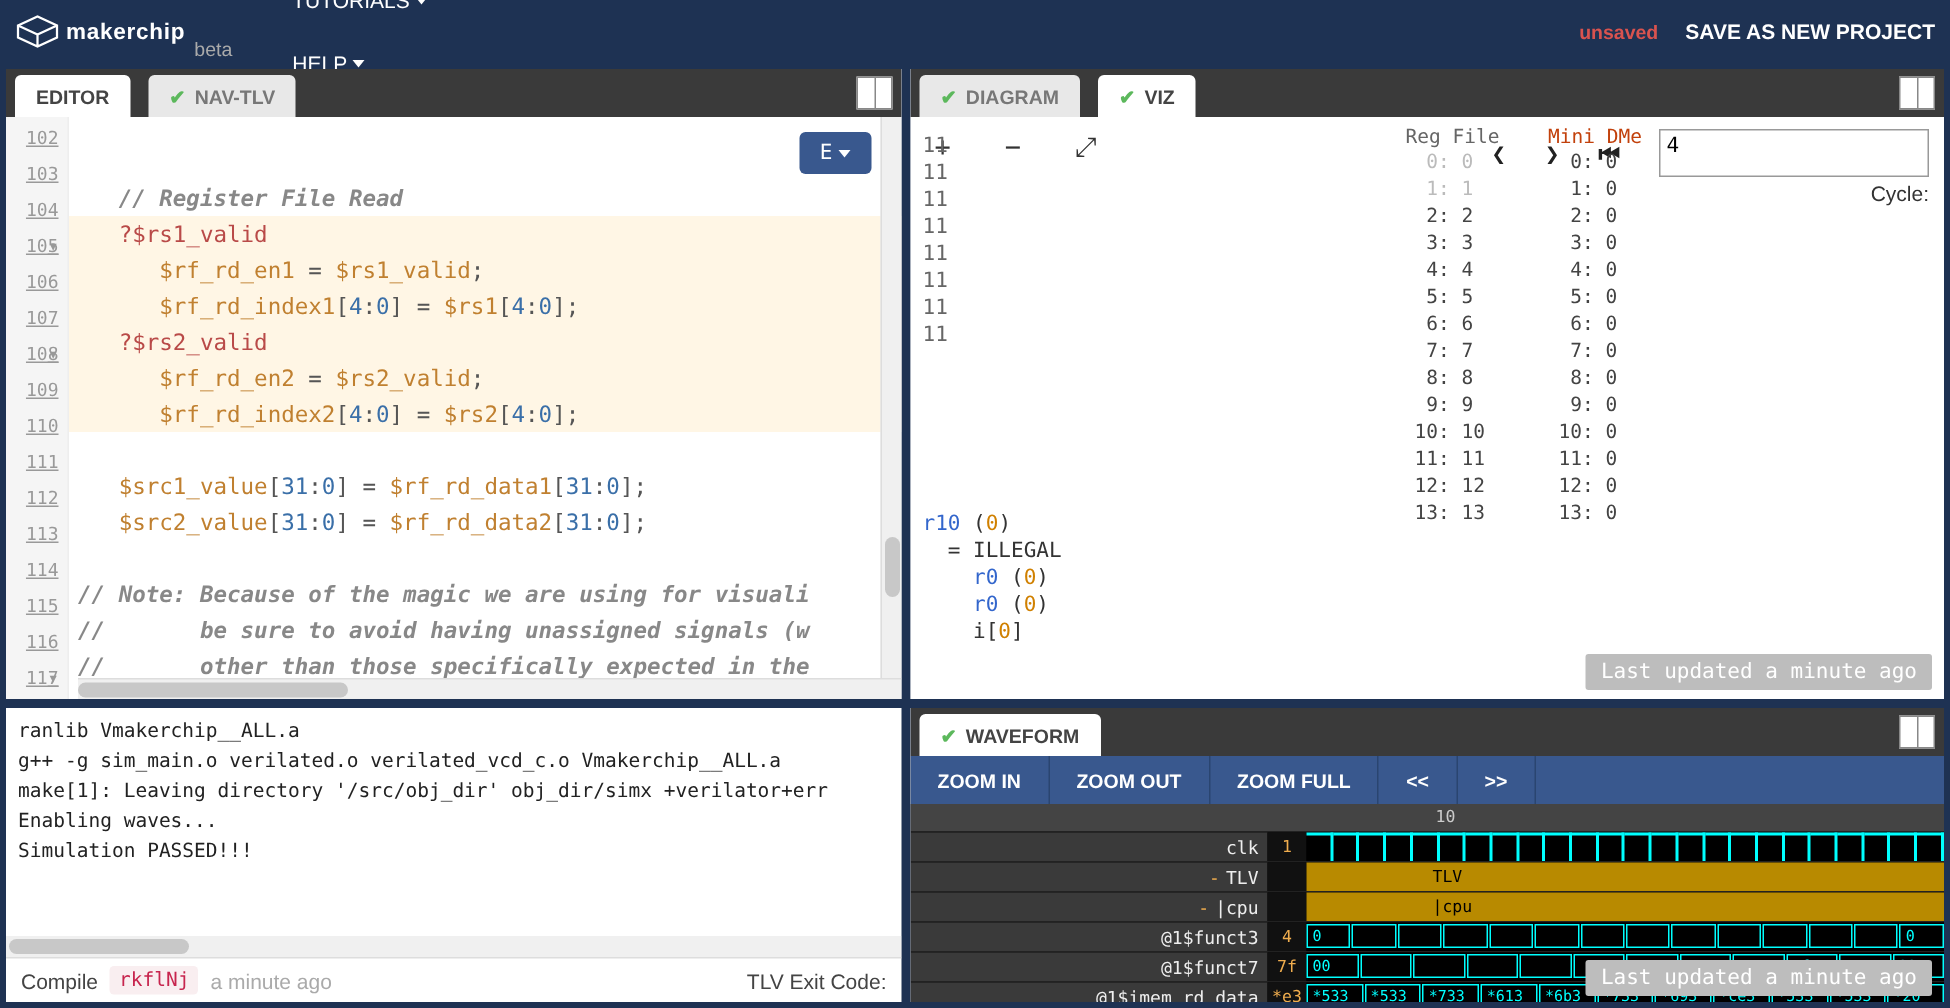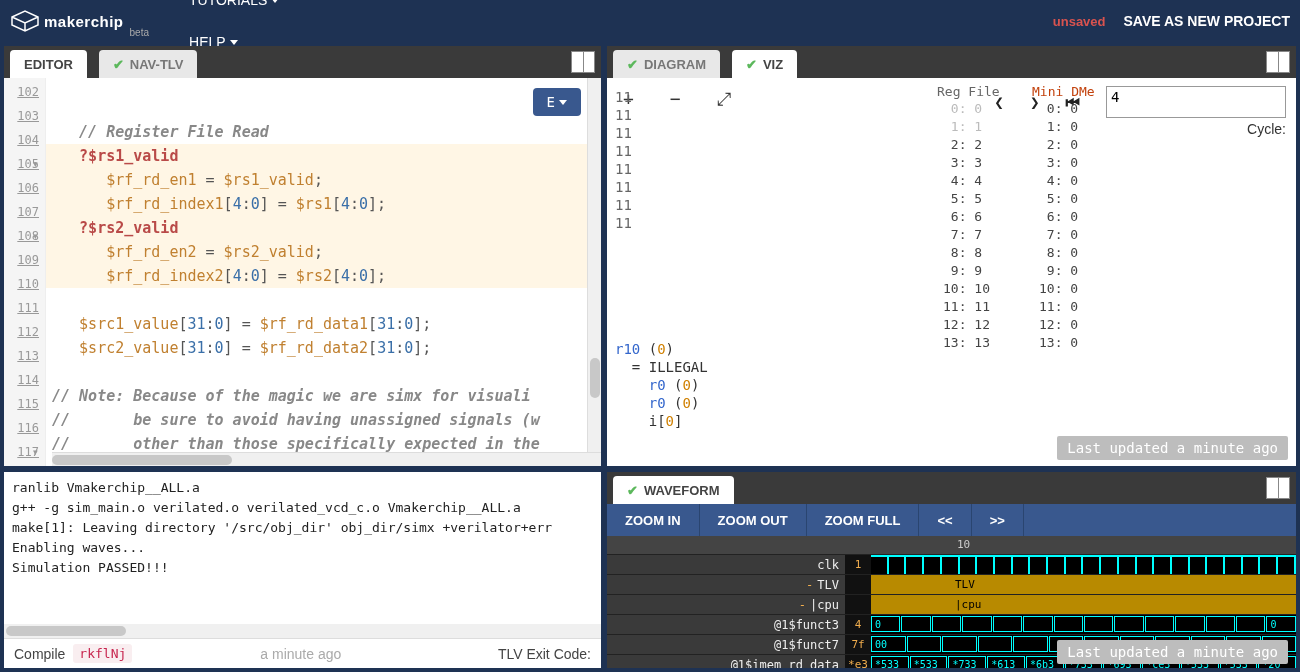--- a/index.html
+++ b/index.html
@@ -4,21 +4,21 @@
 <style>
 * { box-sizing: border-box; margin: 0; padding: 0; }
 body { font-family: -apple-system, "Helvetica Neue", Arial, sans-serif; background: #1e3253; color: #333; width: 1300px; height: 672px; overflow: hidden; position: relative; }
 
 
 .topbar { height: 42px; background: #1e3253; display: flex; align-items: center; padding: 0 10px; gap: 20px; color: #fff; font-size: 14px; }
 .logo { display: flex; align-items: center; gap: 4px; }
 .logo-mark { width: 30px; height: 24px; position: relative; }
 .logo-mark svg { width: 30px; height: 24px; }
 .logo-text { font-weight: 600; font-size: 15px; letter-spacing: 0.5px; }
-.beta { font-size: 10px; color: #aaa; margin-left: 2px; margin-top: 22px; }
+.beta { font-size: 13px; color: #aaa; margin-left: 2px; margin-top: 22px; }
 .menu { display: flex; gap: 26px; margin-left: 20px; flex-direction: column; }
 .menu-item { display: flex; align-items: center; gap: 4px; cursor: pointer; color: #fff; font-size: 14px; }
 .caret-down { width: 0; height: 0; border-left: 4px solid transparent; border-right: 4px solid transparent; border-top: 5px solid #fff; }
 .top-right { margin-left: auto; display: flex; align-items: center; gap: 18px; }
 .unsaved { color: #d9534f; font-weight: 600; font-size: 13px; }
 .save-proj { color: #fff; font-weight: 700; font-size: 14px; cursor: pointer; }
 
 
 .grid { position: absolute; top: 42px; left: 0; right: 0; bottom: 0; display: grid; grid-template-columns: 597px 1fr; grid-template-rows: 420px 1fr; gap: 6px; padding: 4px; }
 .panel { background: #fff; display: flex; flex-direction: column; position: relative; overflow: hidden; }
@@ -33,38 +33,38 @@
 .layout-icon div { flex: 1; }
 .layout-icon div:first-child { border-right: 1px solid #888; }
 
 
 .editor-body { flex: 1; display: flex; font-family: "Menlo", "Consolas", monospace; font-size: 15px; background: #fff; position: relative; overflow: hidden; }
 .gutter { width: 42px; background: #f5f5f5; color: #999; text-align: right; padding-top: 2px; font-size: 12px; line-height: 24px; padding-right: 6px; border-right: 1px solid #eee; }
 .gutter .ln { height: 24px; text-decoration: underline; }
 .codelines { flex: 1; padding-top: 18px; }
 .codelines .cl { height: 24px; line-height: 24px; white-space: pre; padding-left: 6px; }
 .cmt { color: #888; font-style: italic; font-weight: 600; font-family: "Menlo","Consolas",monospace; }
-.redvar { color: #b94a48; font-weight: 700; }
+.redvar { color: #b94a48; font-weight: 400; }
 .orvar { color: #c08030; }
 .blnum { color: #3a6fa8; }
 .op { color: #555; }
 .hl { background: #fff6e5; display: inline-block; width: 100%; }
 .e-btn { position: absolute; top: 10px; right: 20px; background: #39588e; color: #fff; padding: 6px 14px; border-radius: 4px; font-size: 14px; display: flex; align-items: center; gap: 4px; cursor: pointer; }
 .code-bottom-scroll { position: absolute; bottom: 0; left: 48px; right: 0; height: 14px; background: #f0f0f0; border-top: 1px solid #ddd; }
 .code-bottom-scroll .thumb { position: absolute; left: 0; top: 2px; height: 10px; width: 180px; background: #c8c8c8; border-radius: 5px; }
 .code-right-scroll { position: absolute; right: 0; top: 0; bottom: 14px; width: 14px; background: #f0f0f0; border-left: 1px solid #ddd; }
 .code-right-scroll .thumb { position: absolute; top: 280px; left: 2px; width: 10px; height: 40px; background: #c8c8c8; border-radius: 5px; }
 
 
 .log-body { flex: 1; font-family: "Menlo","Consolas",monospace; font-size: 13px; padding: 6px 8px; overflow: hidden; line-height: 20px; color: #222; position: relative; }
 .log-scroll { position: absolute; bottom: 0; left: 0; right: 0; height: 14px; background: #f0f0f0; }
 .log-scroll .thumb { position: absolute; left: 2px; top: 2px; height: 10px; width: 120px; background: #c8c8c8; border-radius: 5px; }
 .log-foot { height: 30px; border-top: 1px solid #ddd; display: flex; align-items: center; padding: 0 10px; font-size: 14px; gap: 8px; color: #444; }
 .compile-id { color: #c7254e; background: #f9eef0; padding: 2px 6px; border-radius: 3px; font-family: monospace; font-size: 13px; }
-.log-time { color: #aaa; margin-left: 120px; }
+.log-time { color: #aaa; }
 .exit-label { margin-left: auto; }
 
 
 .viz-body { flex: 1; position: relative; background: #fff; font-family: monospace; font-size: 13px; overflow: hidden; }
 .viz-tools { position: absolute; top: 10px; left: 16px; display: flex; gap: 36px; font-size: 18px; color: #333; }
 .viz-tools span { cursor: pointer; }
 .cycle-ctrl { position: absolute; top: 8px; right: 10px; display: flex; flex-direction: column; align-items: flex-end; gap: 3px; }
 .nav-arrows { display: flex; gap: 26px; font-size: 16px; color: #222; align-items: center; }
 .nav-arrows span { cursor: pointer; font-weight: 700; }
 .cycle-row { display: flex; align-items: center; gap: 6px; font-size: 14px; font-family: sans-serif; color: #333; }
@@ -176,21 +176,21 @@
         <div class="cl hl">   <span class="redvar">?$rs1_valid</span></div>
         <div class="cl hl">      <span class="orvar">$rf_rd_en1</span><span class="op"> = </span><span class="orvar">$rs1_valid</span><span class="op">;</span></div>
         <div class="cl hl">      <span class="orvar">$rf_rd_index1</span><span class="op">[</span><span class="blnum">4</span><span class="op">:</span><span class="blnum">0</span><span class="op">] = </span><span class="orvar">$rs1</span><span class="op">[</span><span class="blnum">4</span><span class="op">:</span><span class="blnum">0</span><span class="op">];</span></div>
         <div class="cl hl">   <span class="redvar">?$rs2_valid</span></div>
         <div class="cl hl">      <span class="orvar">$rf_rd_en2</span><span class="op"> = </span><span class="orvar">$rs2_valid</span><span class="op">;</span></div>
         <div class="cl hl">      <span class="orvar">$rf_rd_index2</span><span class="op">[</span><span class="blnum">4</span><span class="op">:</span><span class="blnum">0</span><span class="op">] = </span><span class="orvar">$rs2</span><span class="op">[</span><span class="blnum">4</span><span class="op">:</span><span class="blnum">0</span><span class="op">];</span></div>
         <div class="cl"></div>
         <div class="cl">   <span class="orvar">$src1_value</span><span class="op">[</span><span class="blnum">31</span><span class="op">:</span><span class="blnum">0</span><span class="op">] = </span><span class="orvar">$rf_rd_data1</span><span class="op">[</span><span class="blnum">31</span><span class="op">:</span><span class="blnum">0</span><span class="op">];</span></div>
         <div class="cl">   <span class="orvar">$src2_value</span><span class="op">[</span><span class="blnum">31</span><span class="op">:</span><span class="blnum">0</span><span class="op">] = </span><span class="orvar">$rf_rd_data2</span><span class="op">[</span><span class="blnum">31</span><span class="op">:</span><span class="blnum">0</span><span class="op">];</span></div>
         <div class="cl"></div>
-        <div class="cl"><span class="cmt">// Note: Because of the magic we are simx for visuali</span></div>
+        <div class="cl"><span class="cmt">// Note: Because of the magic we are using for visuali</span></div>
         <div class="cl"><span class="cmt">//       be sure to avoid having unassigned signals (w</span></div>
         <div class="cl"><span class="cmt">//       other than those specifically expected in the</span></div>
         <div class="cl"></div>
       </div>
       <div class="e-btn">
           <span>E</span>
           <span class="caret-down"></span>
         </div>
       <div class="code-bottom-scroll">
           <div class="thumb"></div>

